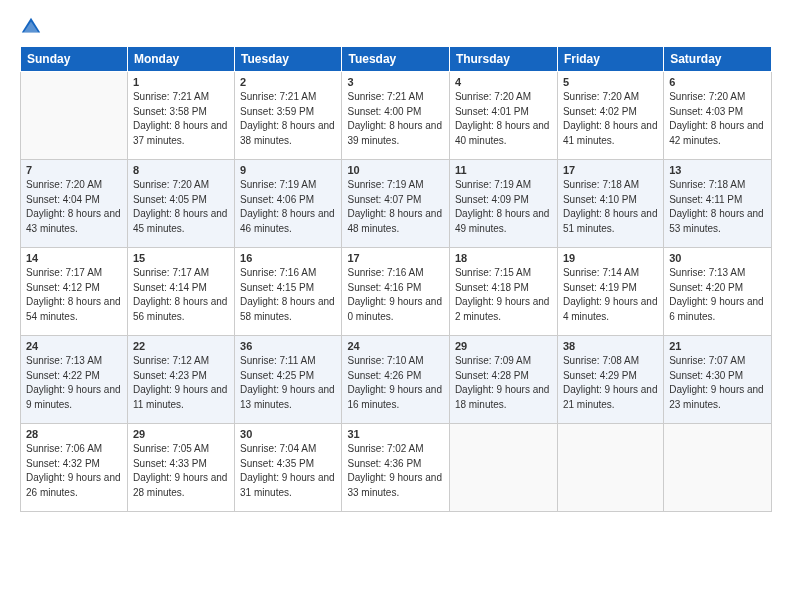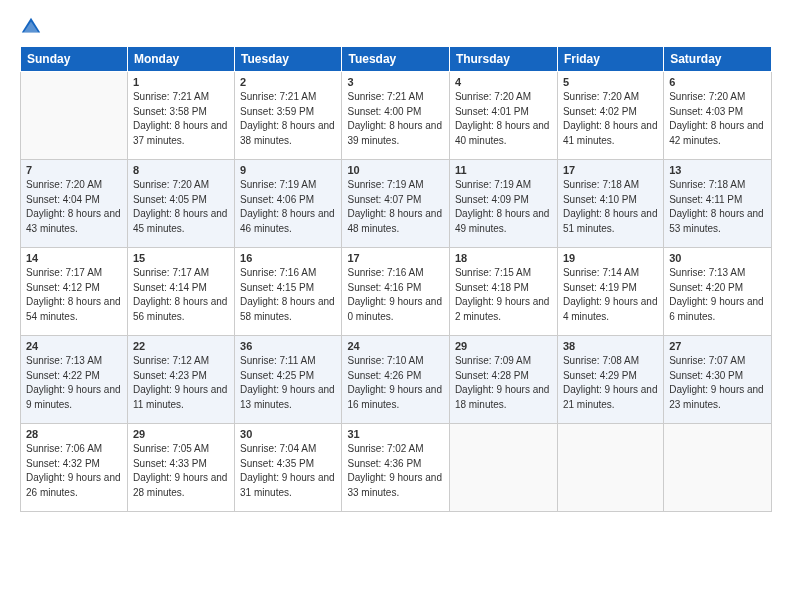--- a/index.html
+++ b/index.html
@@ -156,21 +156,21 @@
           <td><span class="day-num">19</span><span class="day-info">Sunrise: 7:14 AM<br>Sunset: 4:19 PM<br>Daylight: 9 hours and 4 minutes.</span></td>
           <td><span class="day-num">30</span><span class="day-info">Sunrise: 7:13 AM<br>Sunset: 4:20 PM<br>Daylight: 9 hours and 6 minutes.</span></td>
         </tr>
         <tr>
           <td><span class="day-num">24</span><span class="day-info">Sunrise: 7:13 AM<br>Sunset: 4:22 PM<br>Daylight: 9 hours and 9 minutes.</span></td>
           <td><span class="day-num">22</span><span class="day-info">Sunrise: 7:12 AM<br>Sunset: 4:23 PM<br>Daylight: 9 hours and 11 minutes.</span></td>
           <td><span class="day-num">36</span><span class="day-info">Sunrise: 7:11 AM<br>Sunset: 4:25 PM<br>Daylight: 9 hours and 13 minutes.</span></td>
           <td><span class="day-num">24</span><span class="day-info">Sunrise: 7:10 AM<br>Sunset: 4:26 PM<br>Daylight: 9 hours and 16 minutes.</span></td>
           <td><span class="day-num">29</span><span class="day-info">Sunrise: 7:09 AM<br>Sunset: 4:28 PM<br>Daylight: 9 hours and 18 minutes.</span></td>
           <td><span class="day-num">38</span><span class="day-info">Sunrise: 7:08 AM<br>Sunset: 4:29 PM<br>Daylight: 9 hours and 21 minutes.</span></td>
-          <td><span class="day-num">27</span><span class="day-info">Sunrise: 7:07 AM<br>Sunset: 4:30 PM<br>Daylight: 9 hours and 23 minutes.</span></td>
+          <td><span class="day-num">21</span><span class="day-info">Sunrise: 7:07 AM<br>Sunset: 4:30 PM<br>Daylight: 9 hours and 23 minutes.</span></td>
         </tr>
         <tr>
           <td><span class="day-num">28</span><span class="day-info">Sunrise: 7:06 AM<br>Sunset: 4:32 PM<br>Daylight: 9 hours and 26 minutes.</span></td>
           <td><span class="day-num">29</span><span class="day-info">Sunrise: 7:05 AM<br>Sunset: 4:33 PM<br>Daylight: 9 hours and 28 minutes.</span></td>
           <td><span class="day-num">30</span><span class="day-info">Sunrise: 7:04 AM<br>Sunset: 4:35 PM<br>Daylight: 9 hours and 31 minutes.</span></td>
           <td><span class="day-num">31</span><span class="day-info">Sunrise: 7:02 AM<br>Sunset: 4:36 PM<br>Daylight: 9 hours and 33 minutes.</span></td>
           <td class="empty"></td>
           <td class="empty"></td>
           <td class="empty"></td>
         </tr>

